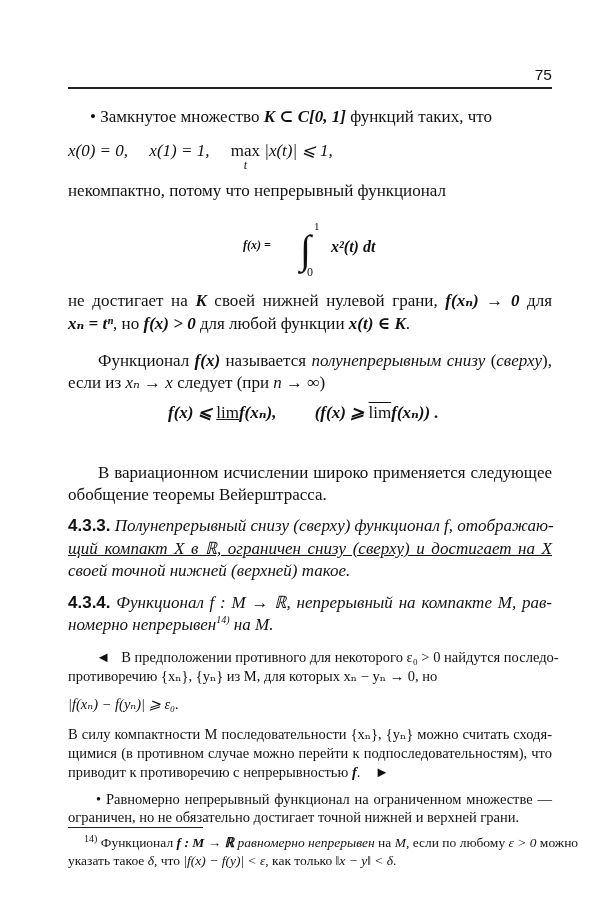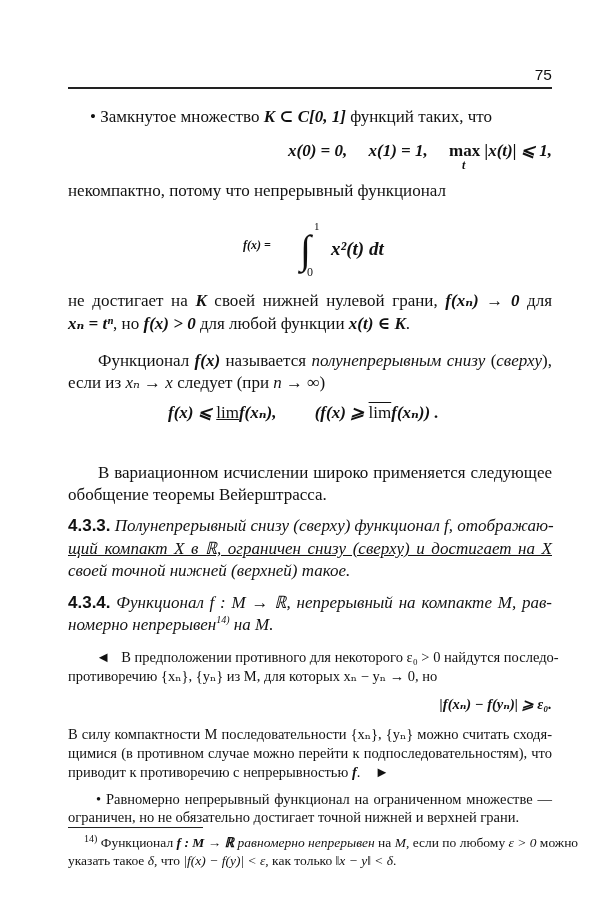--- a/index.html
+++ b/index.html
@@ -7,34 +7,34 @@
          font-family: "Liberation Serif", "DejaVu Serif", serif; color: #111; }
   .page { position: absolute; left: 68px; top: 0; width: 484px; }
   .hdr { position: absolute; top: 62px; left: 0; width: 484px; height: 24px;
          font-family: "Liberation Sans", sans-serif; font-size: 15.5px; }
   .hdr .title { position: absolute; left: 120px; top: 4px; }
   .hdr .title .it { font-style: italic; }
   .hdr .pnum { position: absolute; right: 0; top: 4px; }
   .rule { position: absolute; top: 87px; left: 0; width: 484px; height: 1.5px; background: #222; }
   .ln { position: absolute; left: 0; width: 484px; font-size: 17px; line-height: 22px; white-space: nowrap; }
   .just { text-align: justify; text-align-last: justify; }
-  .ctr { text-align: right; font-weight: bold; }
+  .ctr { text-align: left; }
   .m { font-style: italic; }
   .bi { font-weight: bold; font-style: italic; }
   .sans { font-family: "Liberation Sans", sans-serif; font-weight: bold; }
   .it { font-style: italic; }
   .small { font-size: 14.5px; line-height: 19px; }
   .fn { font-size: 13.5px; line-height: 18px; }
   sup { font-size: 10px; vertical-align: super; line-height: 0; }
   .integral { position: absolute; left: 0; width: 484px; top: 220px; height: 60px; }
   .int-sign { position: absolute; font-size: 40px; left: 232px; top: 6px; font-style: italic; font-weight: normal; }
   .int-up { position: absolute; left: 246px; top: 0px; font-size: 11px; }
   .int-lo { position: absolute; left: 239px; top: 45px; font-size: 12px; }
   .int-lhs { position: absolute; left: 175px; top: 18px; font-size: 12px; }
-  .int-rhs { position: absolute; left: 263px; top: 18px; font-size: 19px; }
+  .int-rhs { position: absolute; left: 263px; top: 18px; font-size: 16px; }
   .ul { text-decoration: underline; }
   .ol { text-decoration: overline; }
   .fnrule { position: absolute; left: 0; top: 827px; width: 135px; height: 1px; background: #222; }
   .max-sub { position: relative; display: inline-block; }
   .max-sub .t { position: absolute; left: 13px; top: 14px; font-size: 12px; font-style: italic; }
 </style>
 </head>
 <body>
 
 <div class="page">

